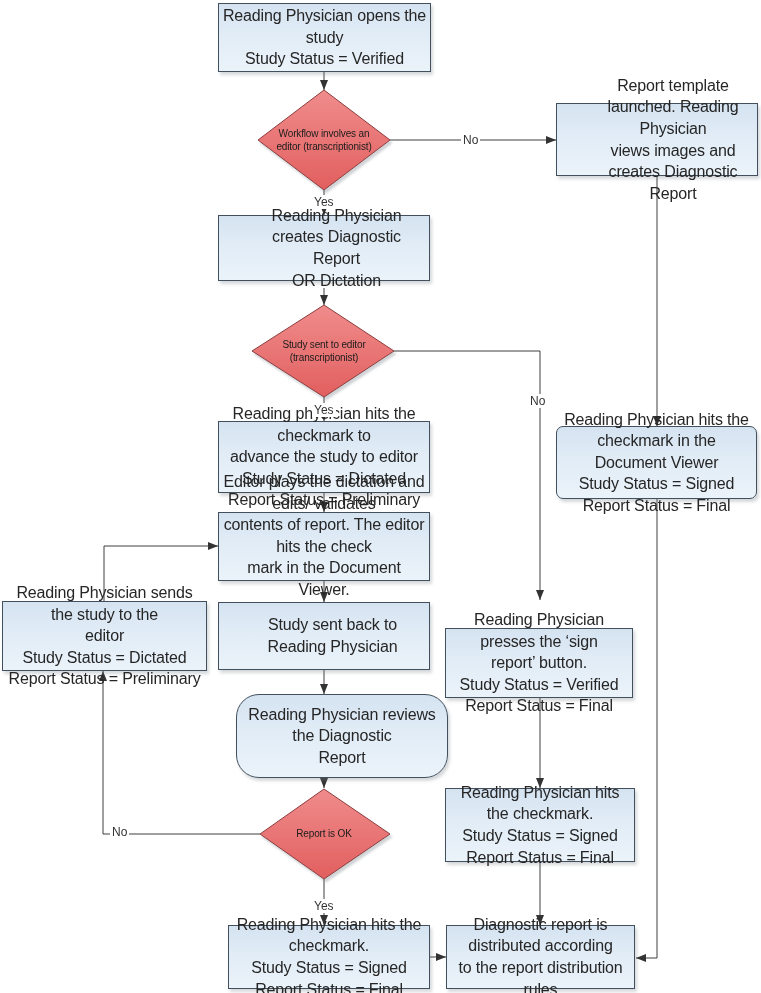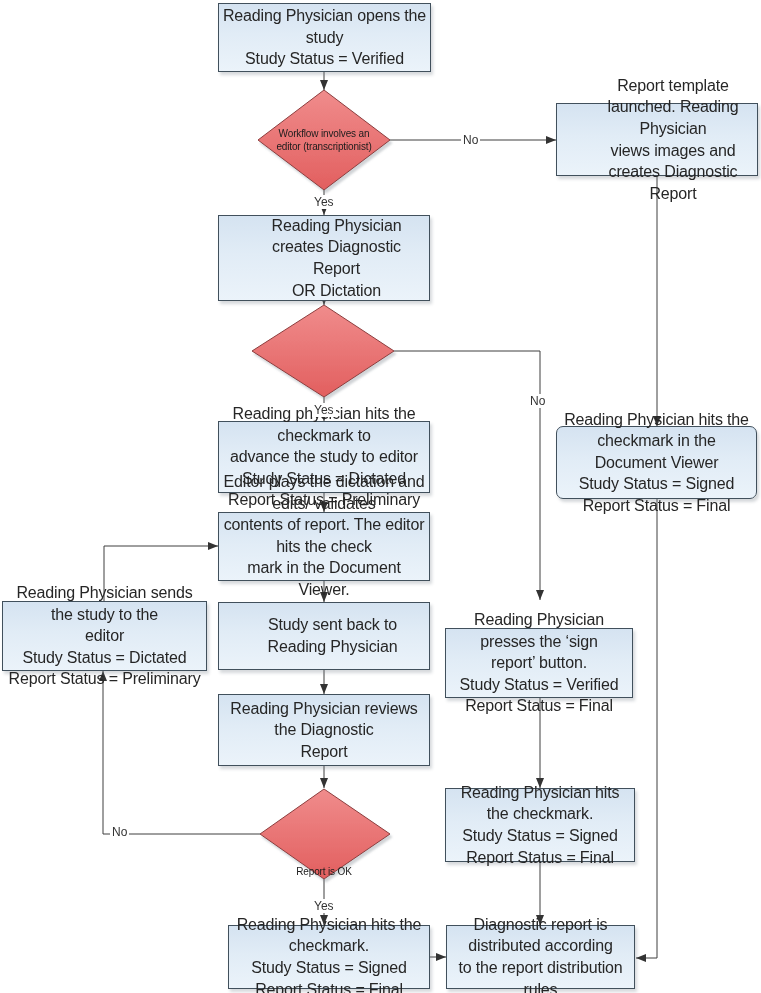--- a/index.html
+++ b/index.html
@@ -85,41 +85,41 @@
       <polygon points="324,789 390,834 324,879 260,834"></polygon>
     </g>
   </svg>
 
   <div class="box" style="left:218px;top:3px;width:213px;height:69px;">Reading Physician opens the study
 Study Status = Verified</div>
 
   <div class="box" style="left:556px;top:103px;width:202px;height:73px;padding-left:35px;">Report template launched. Reading Physician
 views images and creates Diagnostic Report</div>
 
-  <div class="box" style="left:218px;top:215px;width:212px;height:86px;padding-left:28px;">Reading Physician creates Diagnostic Report
+  <div class="box" style="left:218px;top:215px;width:212px;height:66px;padding-left:28px;">Reading Physician creates Diagnostic Report
 OR Dictation</div>
 
   <div class="box" style="left:218px;top:421px;width:212px;height:72px;">Reading physician hits the checkmark to
 advance the study to editor
 Study Status = Dictated
 Report Status = Preliminary</div>
 
   <div class="box" style="left:218px;top:512px;width:212px;height:69px;">Editor plays the dictation and edits/ validates
 contents of report. The editor hits the check
 mark in the Document Viewer.
 Study Status = Transcribed</div>
 
   <div class="box" style="left:2px;top:601px;width:205px;height:70px;">Reading Physician sends the study to the
 editor
 Study Status = Dictated
 Report Status = Preliminary</div>
 
   <div class="box" style="left:218px;top:602px;width:212px;height:68px;padding-left:20px;">Study sent back to Reading Physician</div>
 
-  <div class="box" style="left:218px;top:694px;width:212px;height:72px;">Reading Physician reviews the Diagnostic
+  <div class="box" style="left:236px;top:694px;width:212px;height:84px;border-radius:23px;">Reading Physician reviews the Diagnostic
 Report</div>
 
   <div class="box" style="left:556px;top:426px;width:201px;height:73px;border-radius:7px;">Reading Physician hits the checkmark in the
 Document Viewer
 Study Status = Signed
 Report Status = Final</div>
 
   <div class="box" style="left:445px;top:600px;width:188px;height:70px;margin-top:28px;">Reading Physician presses the ‘sign
 report’ button.
 Study Status = Verified
@@ -132,22 +132,24 @@
   <div class="box" style="left:228px;top:925px;width:202px;height:64px;">Reading Physician hits the checkmark.
 Study Status = Signed
 Report Status = Final</div>
 
   <div class="box" style="left:446px;top:925px;width:189px;height:64px;">Diagnostic report is distributed according
 to the report distribution rules</div>
 
   <div class="diamond-label" style="left:256px;top:90px;width:136px;height:100px;">Workflow involves an
 editor (transcriptionist)</div>
 
+  <div class="diamond-label" style="left:252px;top:305px;width:144px;height:92px;">Study sent to editor
+(transcriptionist)</div>
 
-  <div class="diamond-label" style="left:258px;top:827px;width:132px;height:90px;">Report is OK</div>
+  <div class="diamond-label" style="left:258px;top:789px;width:132px;height:90px;">Report is OK</div>
 
   <div class="edge-label" style="left:461px;top:133px;">No</div>
   <div class="edge-label" style="left:312px;top:195px;">Yes</div>
   <div class="edge-label" style="left:528px;top:394px;">No</div>
   <div class="edge-label" style="left:312px;top:403px;">Yes</div>
   <div class="edge-label" style="left:110px;top:825px;">No</div>
   <div class="edge-label" style="left:312px;top:899px;">Yes</div>
 
 </div>
 

